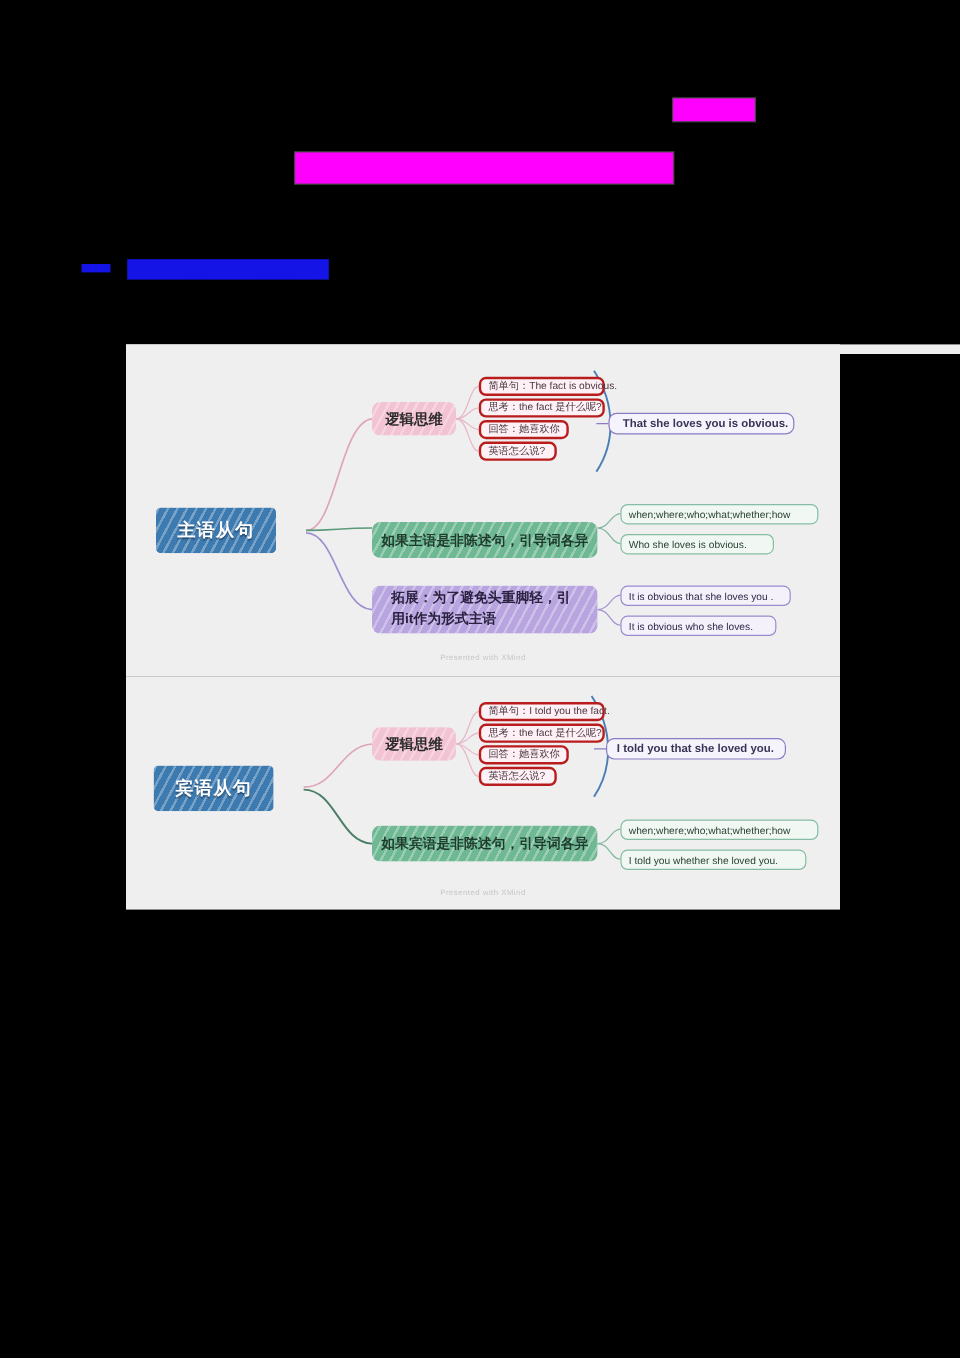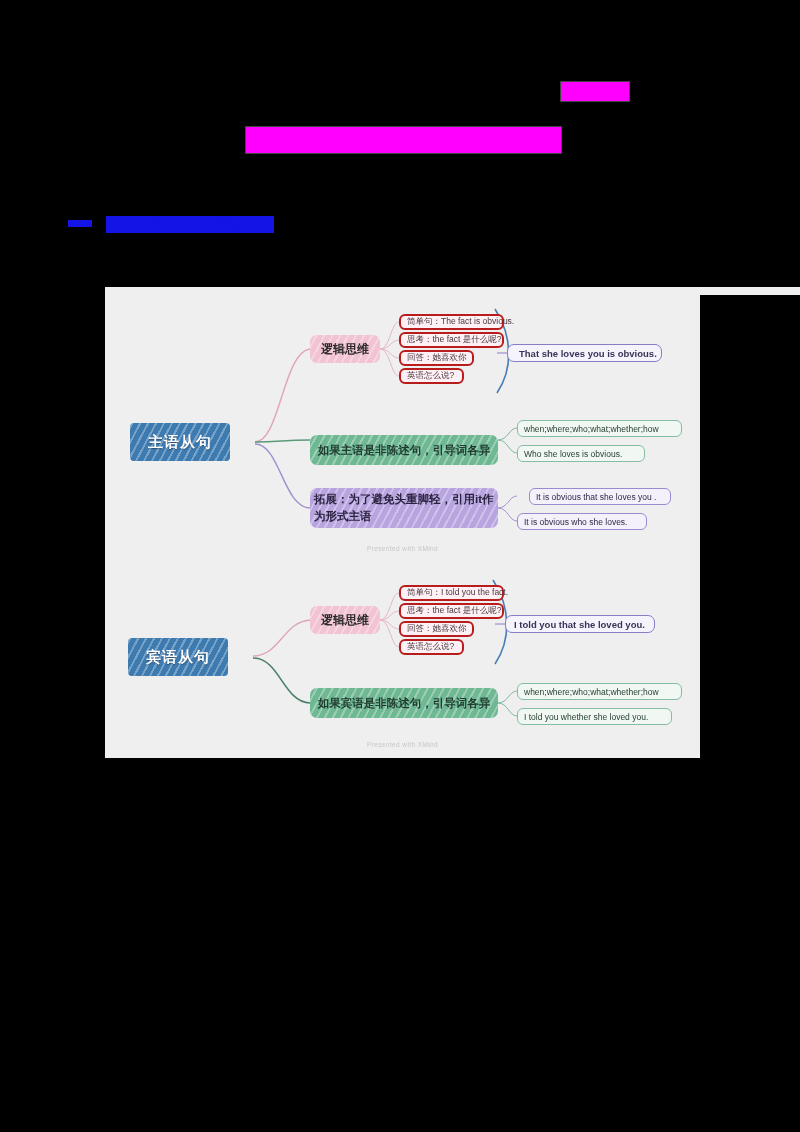--- a/index.html
+++ b/index.html
@@ -122,21 +122,21 @@
     font-size: 11.5px;
     font-weight: bold;
     color: #1f3b2e;
   }
   .node-purple {
     background-color: #b8a5e0;
     border-radius: 7px;
     font-size: 11.5px;
     font-weight: bold;
     color: #2b2140;
-    padding: 0 4px;
+    padding: 0 16px;
     text-align: left;
     justify-content: flex-start;
     line-height: 1.45;
   }
 
   
   .leaf {
     position: absolute;
     box-sizing: border-box;
     display: flex;
@@ -226,21 +226,21 @@
 
   <div class="leaf-out" style="left:402px;top:57px;width:155px;height:18px;padding-left:11px;">That she loves you is obvious.</div>
 
   <div class="node node-green" style="left:205px;top:148px;width:188px;height:30px;">如果主语是非陈述句，引导词各异</div>
 
   <div class="leaf leaf-green" style="left:412px;top:133px;width:165px;height:17px;">when;where;who;what;whether;how</div>
   <div class="leaf leaf-green" style="left:412px;top:158px;width:128px;height:17px;">Who she loves is obvious.</div>
 
   <div class="node node-purple" style="left:205px;top:201px;width:188px;height:40px;">拓展：为了避免头重脚轻，引用it作为形式主语</div>
 
-  <div class="leaf leaf-purple" style="left:424px;top:201px;width:142px;height:17px;">It is obvious that she loves you .</div>
+  <div class="leaf leaf-purple" style="left:412px;top:201px;width:142px;height:17px;">It is obvious that she loves you .</div>
   <div class="leaf leaf-purple" style="left:412px;top:226px;width:130px;height:17px;">It is obvious who she loves.</div>
 
   <div class="watermark" style="top:258px;">Presented with XMind</div>
 </div>
 
 <div class="mindmap" id="mindmap-2">
 
   <svg class="mm-svg" viewBox="0 0 595 194" preserveAspectRatio="none">
     <path d="M148,92 C175,92 178,58 205,56" stroke="#e0a4b8" stroke-width="1.4" fill="none"></path>
     <path d="M148,94 C175,94 178,138 205,139" stroke="#4a7f66" stroke-width="1.6" fill="none"></path>

